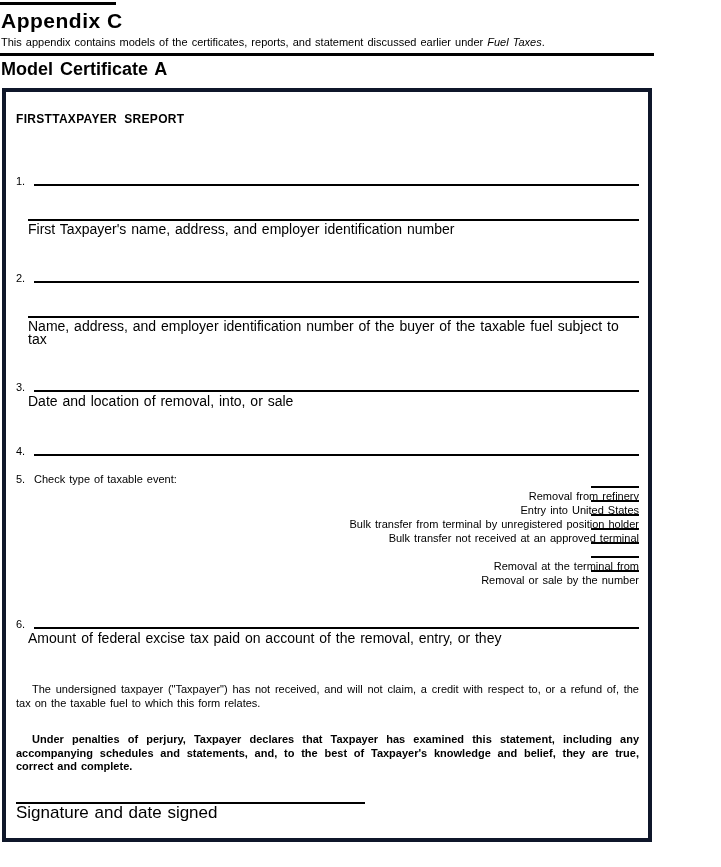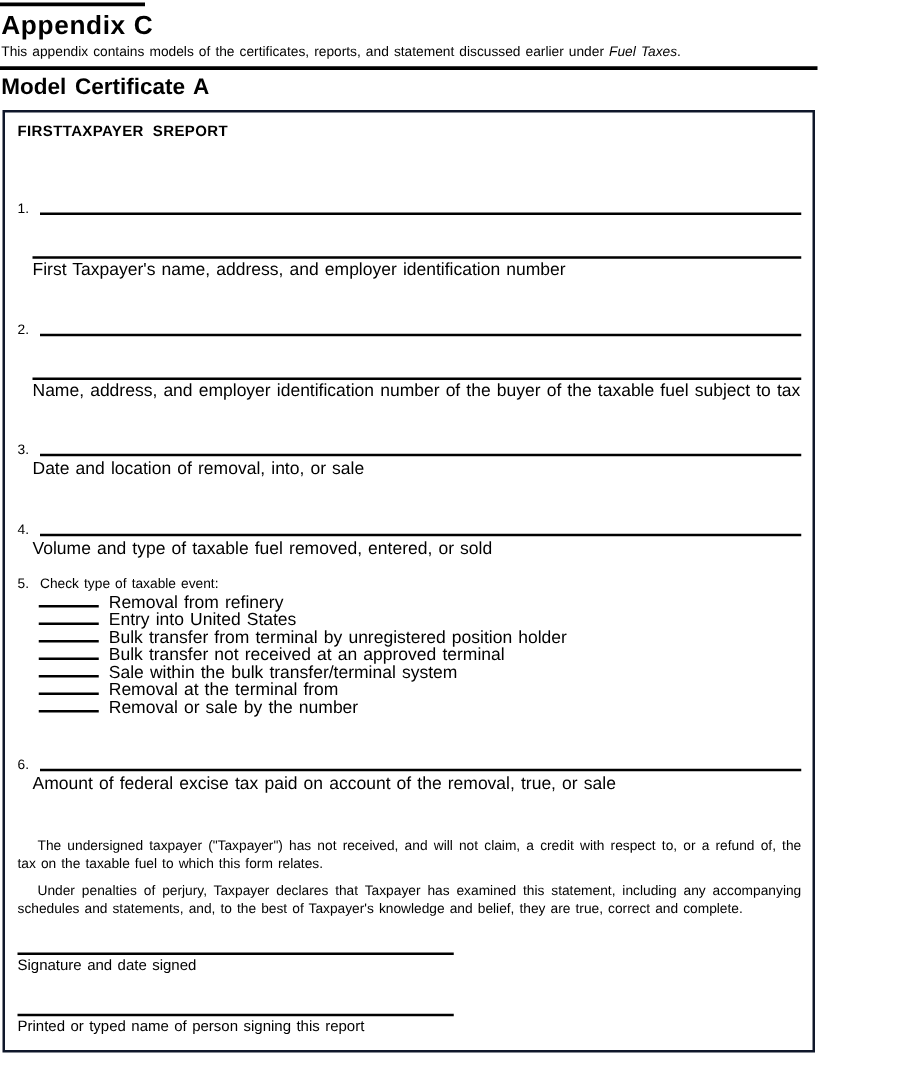--- a/index.html
+++ b/index.html
@@ -19,47 +19,47 @@
   }
   .intro { font-size: 11px; line-height: 13px; margin: 4px 0 0 1px; word-spacing: 1px; }
   .intro .em { font-style: italic; }
 
   .section-rule { width: 721px; height: 3px; background: #000; margin-top: 4px; }
 
   .section-title { font-size: 18px; font-weight: bold; margin: 6px 0 0 1px; line-height: 15px; word-spacing: 2px; }
 
   .form-box {
     margin: 11px 2px 0 2px;
-    border: 2px solid #0f172a;
+    border: 4px solid #0f172a;
     height: 754px;
-    padding: 8px 9px 0 10px;
+    padding: 20px 9px 0 10px;
     overflow: hidden;
   }
 
   .form-title { font-size: 12px; font-weight: bold; white-space: pre; line-height: 14px; letter-spacing: 0.3px; }
 
   .rule-item { display: flex; align-items: flex-end; }
   .rule-item .num { flex: none; width: 12px; margin-right: 6px; font-size: 11px; line-height: 11px; }
   .rule-item .line { flex: 1; height: 2px; background: #000; margin-bottom: 1px; }
 
   .cont-line { height: 2px; background: #000; margin-left: 12px; }
   .caption { font-size: 14px; line-height: 13px; margin-left: 12px; margin-top: 2px; word-spacing: 1px; }
 
   .check-header { display: flex; font-size: 11px; line-height: 13px; margin-top: 16px; word-spacing: 1px; }
   .check-header .num { flex: none; width: 12px; margin-right: 6px; }
-  .check-option { display: flex; align-items: flex-end; margin-left: 17px; height: 14px; font-size: 14px; }
+  .check-option { display: flex; align-items: flex-end; margin-left: 17px; height: 14px; font-size: 11px; flex-direction: column; }
   .check-blank { flex: none; width: 48px; height: 2px; background: #000; margin-bottom: 2px; }
   .opt-label { margin-left: 8px; line-height: 13px; word-spacing: 1px; }
 
   .para { font-size: 11px; line-height: 13.5px; text-align: justify; text-indent: 16px; margin: 0; word-spacing: 1px; }
   .para-1 { margin-top: 38px; }
-  .para-2 { margin-top: 9px; }
+  .para-2 { margin-top: 23px; font-weight: bold; }
 
   .sig-line { width: 349px; height: 2px; background: #000; }
-  .sig-caption { font-size: 12px; line-height: 13px; margin-top: 2px; word-spacing: 1px; }
+  .sig-caption { font-size: 17px; line-height: 13px; margin-top: 2px; word-spacing: 1px; }
 
   
   .item-1 { margin-top: 50px; }
   .item-1-l2 { margin-top: 32px; }
   .item-2 { margin-top: 37px; }
   .item-2-l2 { margin-top: 32px; }
   .item-3 { margin-top: 36px; }
   .item-4 { margin-top: 38px; }
   .item-6 { margin-top: 35px; }
   .sig-1 { margin-top: 28px; }
@@ -101,21 +101,20 @@
     <div class="rule-item item-3">
       <span class="num">3.</span>
       <div class="line"></div>
     </div>
     <div class="caption">Date and location of removal, into, or sale</div>
 
     <div class="rule-item item-4">
       <span class="num">4.</span>
       <div class="line"></div>
     </div>
-    <div class="caption">Volume and type of taxable fuel removed, entered, or sold</div>
 
     <div class="check-header">
       <span class="num">5.</span>
       <span>Check type of taxable event:</span>
     </div>
     <div class="check-option">
       <div class="check-blank"></div>
       <span class="opt-label">Removal from refinery</span>
     </div>
     <div class="check-option">
@@ -125,36 +124,35 @@
     <div class="check-option">
       <div class="check-blank"></div>
       <span class="opt-label">Bulk transfer from terminal by unregistered position holder</span>
     </div>
     <div class="check-option">
       <div class="check-blank"></div>
       <span class="opt-label">Bulk transfer not received at an approved terminal</span>
     </div>
     <div class="check-option">
       <div class="check-blank"></div>
-      <span class="opt-label">Sale within the bulk transfer/terminal system</span>
     </div>
     <div class="check-option">
       <div class="check-blank"></div>
       <span class="opt-label">Removal at the terminal from</span>
     </div>
     <div class="check-option">
       <div class="check-blank"></div>
       <span class="opt-label">Removal or sale by the number</span>
     </div>
 
     <div class="rule-item item-6">
       <span class="num">6.</span>
       <div class="line"></div>
     </div>
-    <div class="caption">Amount of federal excise tax paid on account of the removal, true, or sale</div>
+    <div class="caption">Amount of federal excise tax paid on account of the removal, entry, or they</div>
 
     <p class="para para-1">The undersigned taxpayer ("Taxpayer") has not received, and will not claim, a credit with respect to, or a refund of, the tax on the taxable fuel to which this form relates.</p>
     <p class="para para-2">Under penalties of perjury, Taxpayer declares that Taxpayer has examined this statement, including any accompanying schedules and statements, and, to the best of Taxpayer's knowledge and belief, they are true, correct and complete.</p>
 
     <div class="sig-line sig-1"></div>
     <div class="sig-caption">Signature and date signed</div>
 
     <div class="sig-line sig-2"></div>
     <div class="sig-caption">Printed or typed name of person signing this report</div>
 

